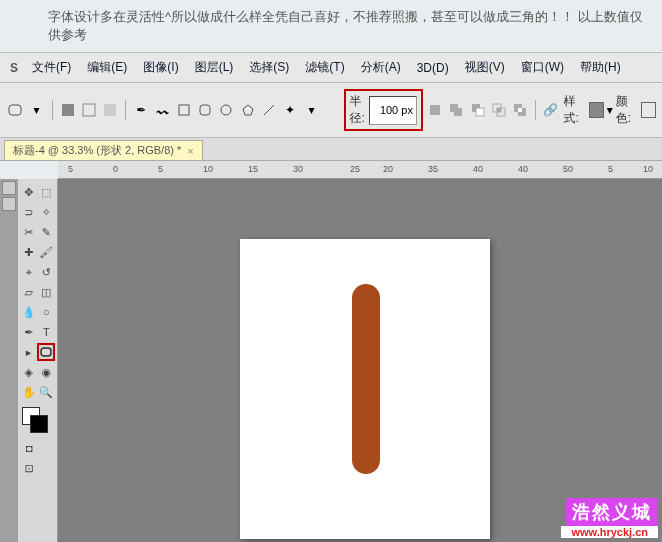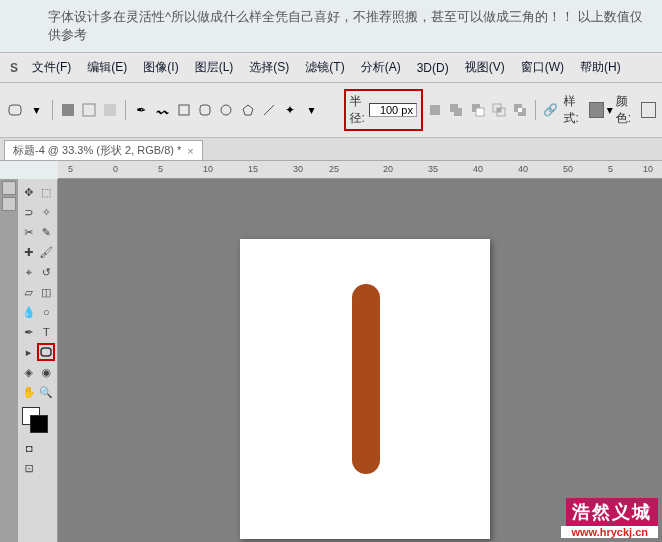--- a/index.html
+++ b/index.html
@@ -8,47 +8,47 @@
 .top-note { padding: 8px 12px; color: #555; font-size: 13px; margin-left: 36px; }
 
 .menubar { display: flex; align-items: center; gap: 4px; padding: 4px 6px; border-top: 1px solid #bbb; border-bottom: 1px solid #bbb; background: #e8e8e8; }
 .menubar .letter { color: #555; font-weight: bold; padding: 0 4px; }
 .menubar .menu { padding: 2px 6px; cursor: default; color: #0f172a; }
 
 .toolbar { display: flex; align-items: center; gap: 3px; padding: 6px; border-bottom: 1px solid #bbb; background: #e8e8e8; }
 .tool-ico { width: 22px; height: 22px; display: inline-flex; align-items: center; justify-content: center; border: 1px solid transparent; }
 .sep { width: 1px; height: 20px; background: #aaa; margin: 0 3px; }
 .red-box { border: 2px solid #c00000; padding: 2px 4px; display: inline-flex; align-items: center; gap: 4px; margin-left: 20px; }
-.radius-input { width: 48px; height: 14px; border: 1px inset #999; background: #fff; font-size: 11px; padding: 0 3px; text-align: right; }
+.radius-input { width: 48px; height: 29px; border: 1px inset #999; background: #fff; font-size: 11px; padding: 0 3px; text-align: right; }
 .label { color: #333; }
 .swatch { width: 18px; height: 16px; border: 1px solid #666; display: inline-block; }
 
 .tabbar { display: flex; padding: 2px 4px 0 4px; background: #dcdcdc; border-bottom: 1px solid #aaa; }
-.tab { background: #ffffff; border: 1px solid #aaa; border-bottom: none; padding: 2px 8px; font-size: 11px; color: #555; display: flex; align-items: center; gap: 6px; }
+.tab { background: #fef9c3; border: 1px solid #aaa; border-bottom: none; padding: 2px 8px; font-size: 11px; color: #555; display: flex; align-items: center; gap: 6px; }
 .tab .close { color: #888; cursor: pointer; }
 
 .ruler-h { height: 18px; background: #e0e0e0; border-bottom: 1px solid #999; display: flex; margin-left: 58px; font-size: 9px; color: #555; position: relative; overflow: hidden; }
 .ruler-h .tick { position: absolute; top: 3px; }
 
 .workarea { display: flex; height: 380px; }
 .dock { width: 18px; background: #a0a0a0; display: flex; flex-direction: column; gap: 2px; padding: 2px; }
 .dock .d { width: 14px; height: 14px; background: #ccc; border: 1px solid #888; }
 .toolbox { width: 40px; background: #d8d8d8; border-right: 1px solid #999; padding: 4px 2px; display: flex; flex-direction: column; gap: 2px; }
 .toolbox .row { display: flex; gap: 0; }
 .toolbox .tb { width: 18px; height: 18px; display: inline-flex; align-items: center; justify-content: center; font-size: 11px; color: #444; }
 .toolbox .tb.active { border: 2px solid #c00000; }
 .toolbox .swatches { margin-top: 4px; position: relative; height: 30px; }
 .toolbox .fg { position: absolute; width: 18px; height: 18px; background: #fff; border: 1px solid #333; top: 0; left: 2px; }
 .toolbox .bg { position: absolute; width: 18px; height: 18px; background: #000; border: 1px solid #333; top: 8px; left: 10px; }
 .canvas-area { flex: 1; background: #808080; position: relative; overflow: hidden; }
 .canvas { position: absolute; left: 182px; top: 60px; width: 250px; height: 300px; background: #fff; box-shadow: 2px 2px 6px rgba(0,0,0,0.4); }
 .shape { position: absolute; left: 112px; top: 45px; width: 28px; height: 190px; background: #a84a1a; border-radius: 14px; }
 
 .watermark { position: absolute; right: 4px; bottom: 4px; text-align: right; font-size: 11px; }
-.watermark .big { background: #be185d; color: #fff; font-weight: bold; font-size: 18px; padding: 2px 6px; display: inline-block; letter-spacing: 2px; }
+.watermark .big { background: #d946ef; color: #fff; font-weight: bold; font-size: 18px; padding: 2px 6px; display: inline-block; letter-spacing: 2px; }
 .watermark .url { color: #d22; font-weight: bold; background: #fff; padding: 0 10px; }
 </style>
 </head>
 <body>
 
 <div class="top-note">字体设计多在灵活性^所以做成什么样全凭自己喜好，不推荐照搬，甚至可以做成三角的！！ 以上数值仅供参考</div>
 
 <div class="menubar">
   <span class="letter">S</span>
   <span class="menu">文件(F)</span>
@@ -168,21 +168,21 @@
   </div>
 </div>
 
 <div class="ruler-h">
   <span class="tick" style="left:10px">5</span>
   <span class="tick" style="left:55px">0</span>
   <span class="tick" style="left:100px">5</span>
   <span class="tick" style="left:145px">10</span>
   <span class="tick" style="left:190px">15</span>
   <span class="tick" style="left:235px">30</span>
-  <span class="tick" style="left:271px">25</span>
+  <span class="tick" style="left:292px">25</span>
   <span class="tick" style="left:325px">20</span>
   <span class="tick" style="left:370px">35</span>
   <span class="tick" style="left:415px">40</span>
   <span class="tick" style="left:460px">40</span>
   <span class="tick" style="left:505px">50</span>
   <span class="tick" style="left:550px">5</span>
   <span class="tick" style="left:585px">10</span>
 </div>
 
 <div class="workarea">

